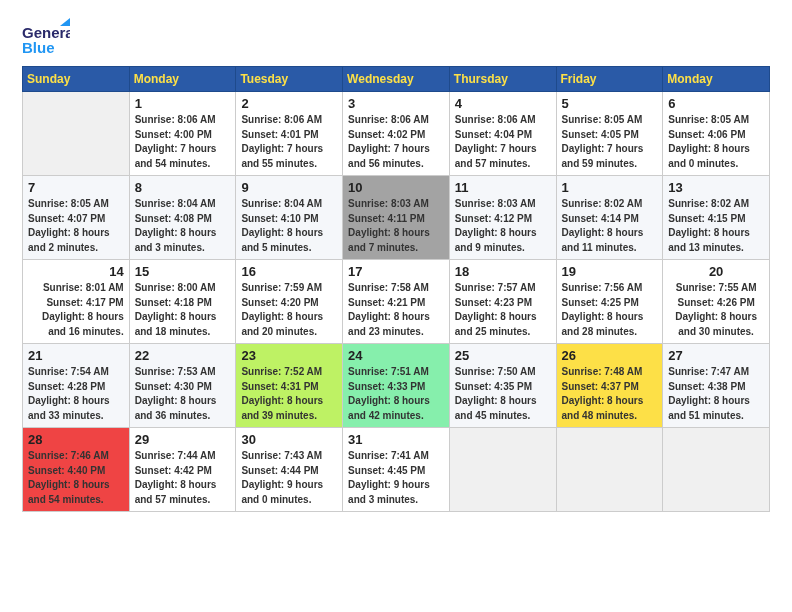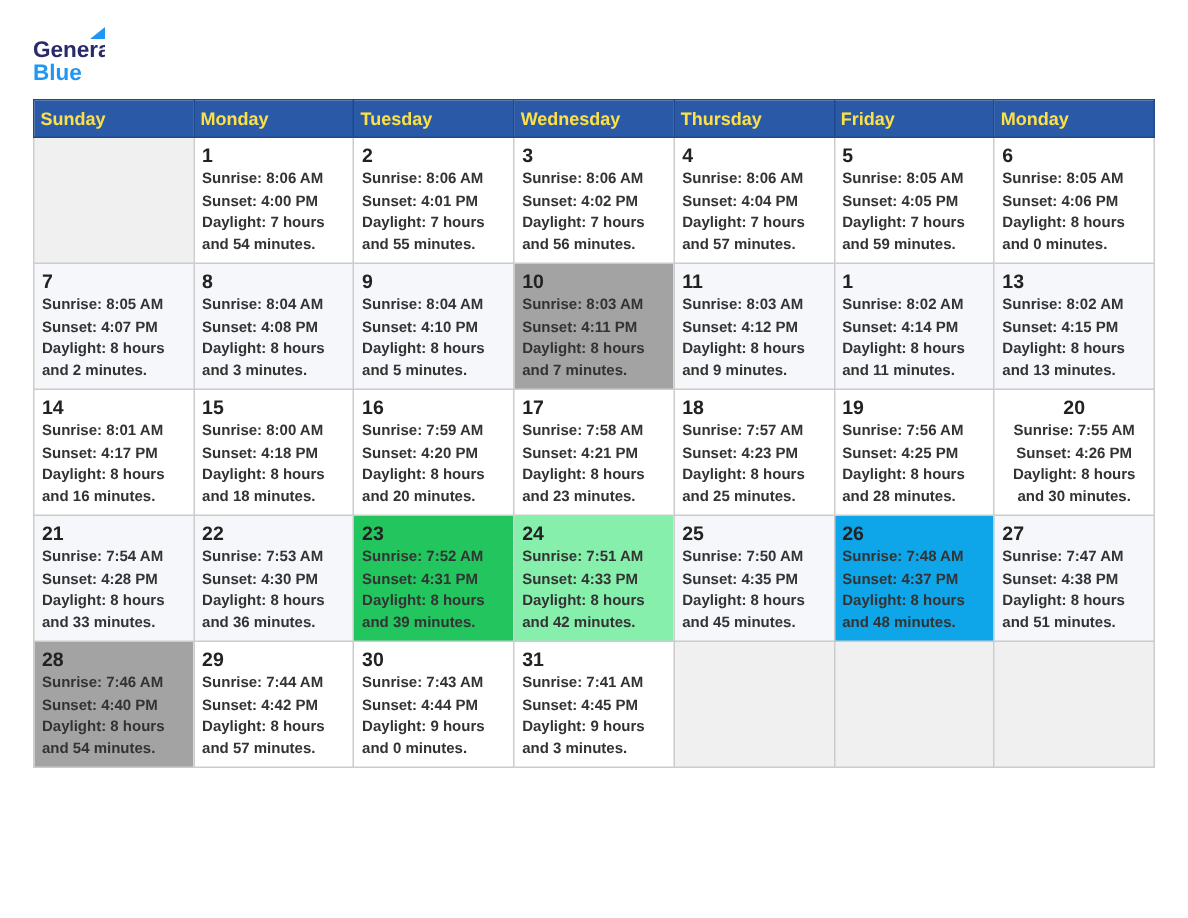--- a/index.html
+++ b/index.html
@@ -173,21 +173,21 @@
           <td style="background: rgb(245, 247, 250);">
             <span class="day-num">1</span>
             <div class="day-info">Sunrise: 8:02 AM<br>Sunset: 4:14 PM<br>Daylight: 8 hours and 11 minutes.</div>
           </td>
           <td style="background: rgb(245, 247, 250);">
             <span class="day-num">13</span>
             <div class="day-info">Sunrise: 8:02 AM<br>Sunset: 4:15 PM<br>Daylight: 8 hours and 13 minutes.</div>
           </td>
         </tr>
         <tr>
-          <td style="background: rgb(255, 255, 255);">
+          <td style="background: rgb(255, 255, 255); text-align: right;">
             <span class="day-num">14</span>
             <div class="day-info">Sunrise: 8:01 AM<br>Sunset: 4:17 PM<br>Daylight: 8 hours and 16 minutes.</div>
           </td>
           <td style="background: rgb(255, 255, 255);">
             <span class="day-num">15</span>
             <div class="day-info">Sunrise: 8:00 AM<br>Sunset: 4:18 PM<br>Daylight: 8 hours and 18 minutes.</div>
           </td>
           <td style="background: rgb(255, 255, 255);">
             <span class="day-num">16</span>
             <div class="day-info">Sunrise: 7:59 AM<br>Sunset: 4:20 PM<br>Daylight: 8 hours and 20 minutes.</div>
@@ -211,43 +211,43 @@
         </tr>
         <tr>
           <td style="background: rgb(245, 247, 250);">
             <span class="day-num">21</span>
             <div class="day-info">Sunrise: 7:54 AM<br>Sunset: 4:28 PM<br>Daylight: 8 hours and 33 minutes.</div>
           </td>
           <td style="background: rgb(245, 247, 250);">
             <span class="day-num">22</span>
             <div class="day-info">Sunrise: 7:53 AM<br>Sunset: 4:30 PM<br>Daylight: 8 hours and 36 minutes.</div>
           </td>
-          <td style="background: #22c55e;">
+          <td style="background: #bef264;">
             <span class="day-num">23</span>
             <div class="day-info">Sunrise: 7:52 AM<br>Sunset: 4:31 PM<br>Daylight: 8 hours and 39 minutes.</div>
           </td>
           <td style="background: #86efac;">
             <span class="day-num">24</span>
             <div class="day-info">Sunrise: 7:51 AM<br>Sunset: 4:33 PM<br>Daylight: 8 hours and 42 minutes.</div>
           </td>
           <td style="background: rgb(245, 247, 250);">
             <span class="day-num">25</span>
             <div class="day-info">Sunrise: 7:50 AM<br>Sunset: 4:35 PM<br>Daylight: 8 hours and 45 minutes.</div>
           </td>
-          <td style="background: #0ea5e9;">
+          <td style="background: #fde047;">
             <span class="day-num">26</span>
             <div class="day-info">Sunrise: 7:48 AM<br>Sunset: 4:37 PM<br>Daylight: 8 hours and 48 minutes.</div>
           </td>
           <td style="background: rgb(245, 247, 250);">
             <span class="day-num">27</span>
             <div class="day-info">Sunrise: 7:47 AM<br>Sunset: 4:38 PM<br>Daylight: 8 hours and 51 minutes.</div>
           </td>
         </tr>
         <tr>
-          <td style="background: #a3a3a3; margin-left: 20px;">
+          <td style="background: #ef4444; margin-left: 20px;">
             <span class="day-num">28</span>
             <div class="day-info">Sunrise: 7:46 AM<br>Sunset: 4:40 PM<br>Daylight: 8 hours and 54 minutes.</div>
           </td>
           <td style="background: rgb(255, 255, 255); margin-top: 44px;">
             <span class="day-num">29</span>
             <div class="day-info">Sunrise: 7:44 AM<br>Sunset: 4:42 PM<br>Daylight: 8 hours and 57 minutes.</div>
           </td>
           <td style="background: rgb(255, 255, 255);">
             <span class="day-num">30</span>
             <div class="day-info">Sunrise: 7:43 AM<br>Sunset: 4:44 PM<br>Daylight: 9 hours and 0 minutes.</div>

